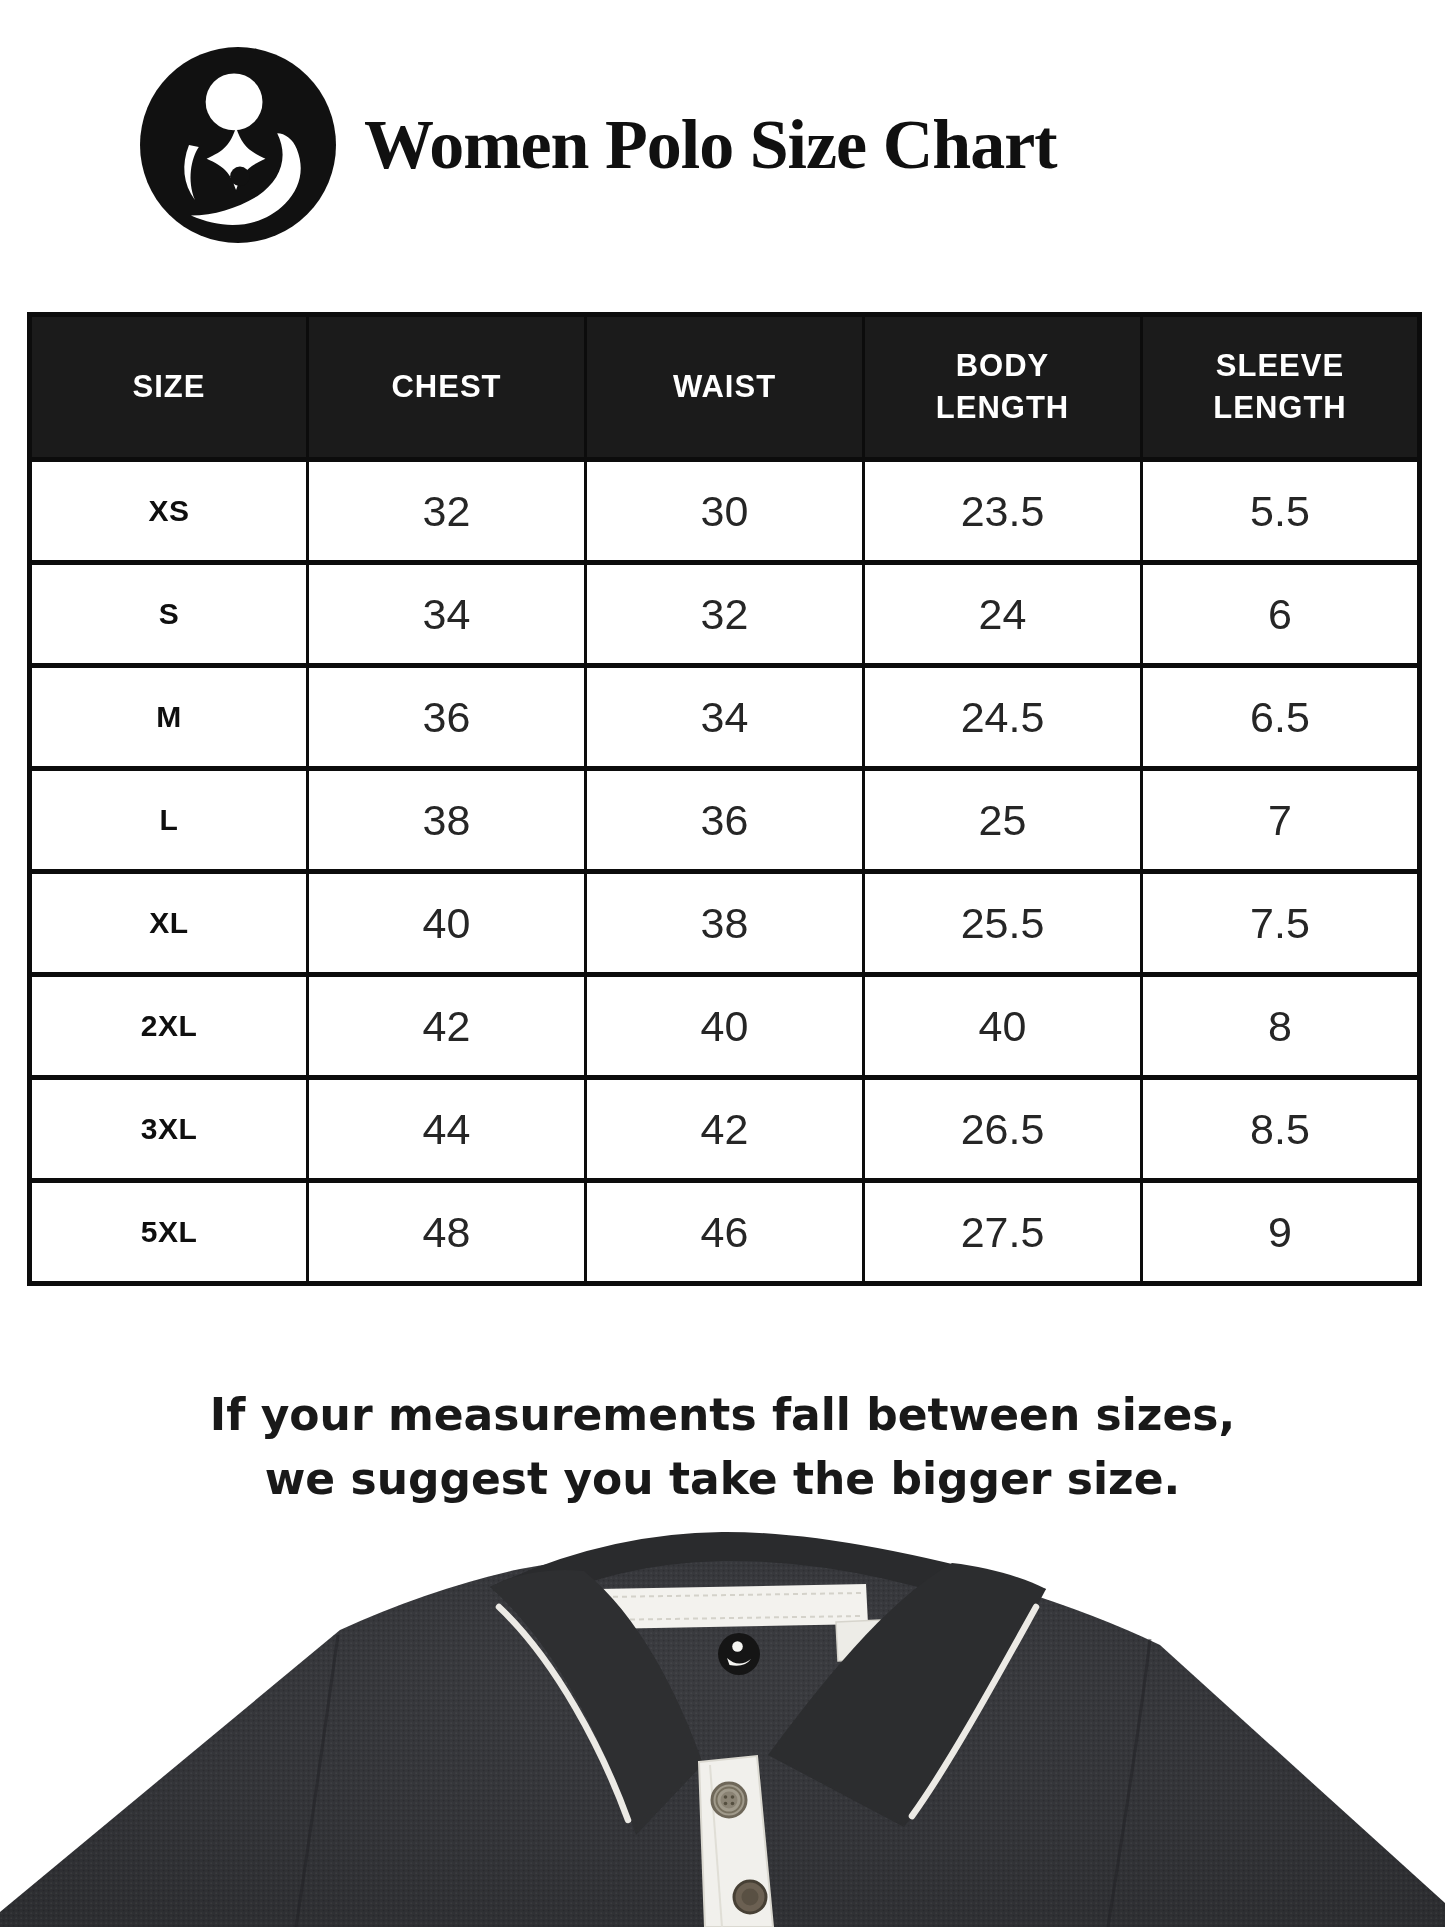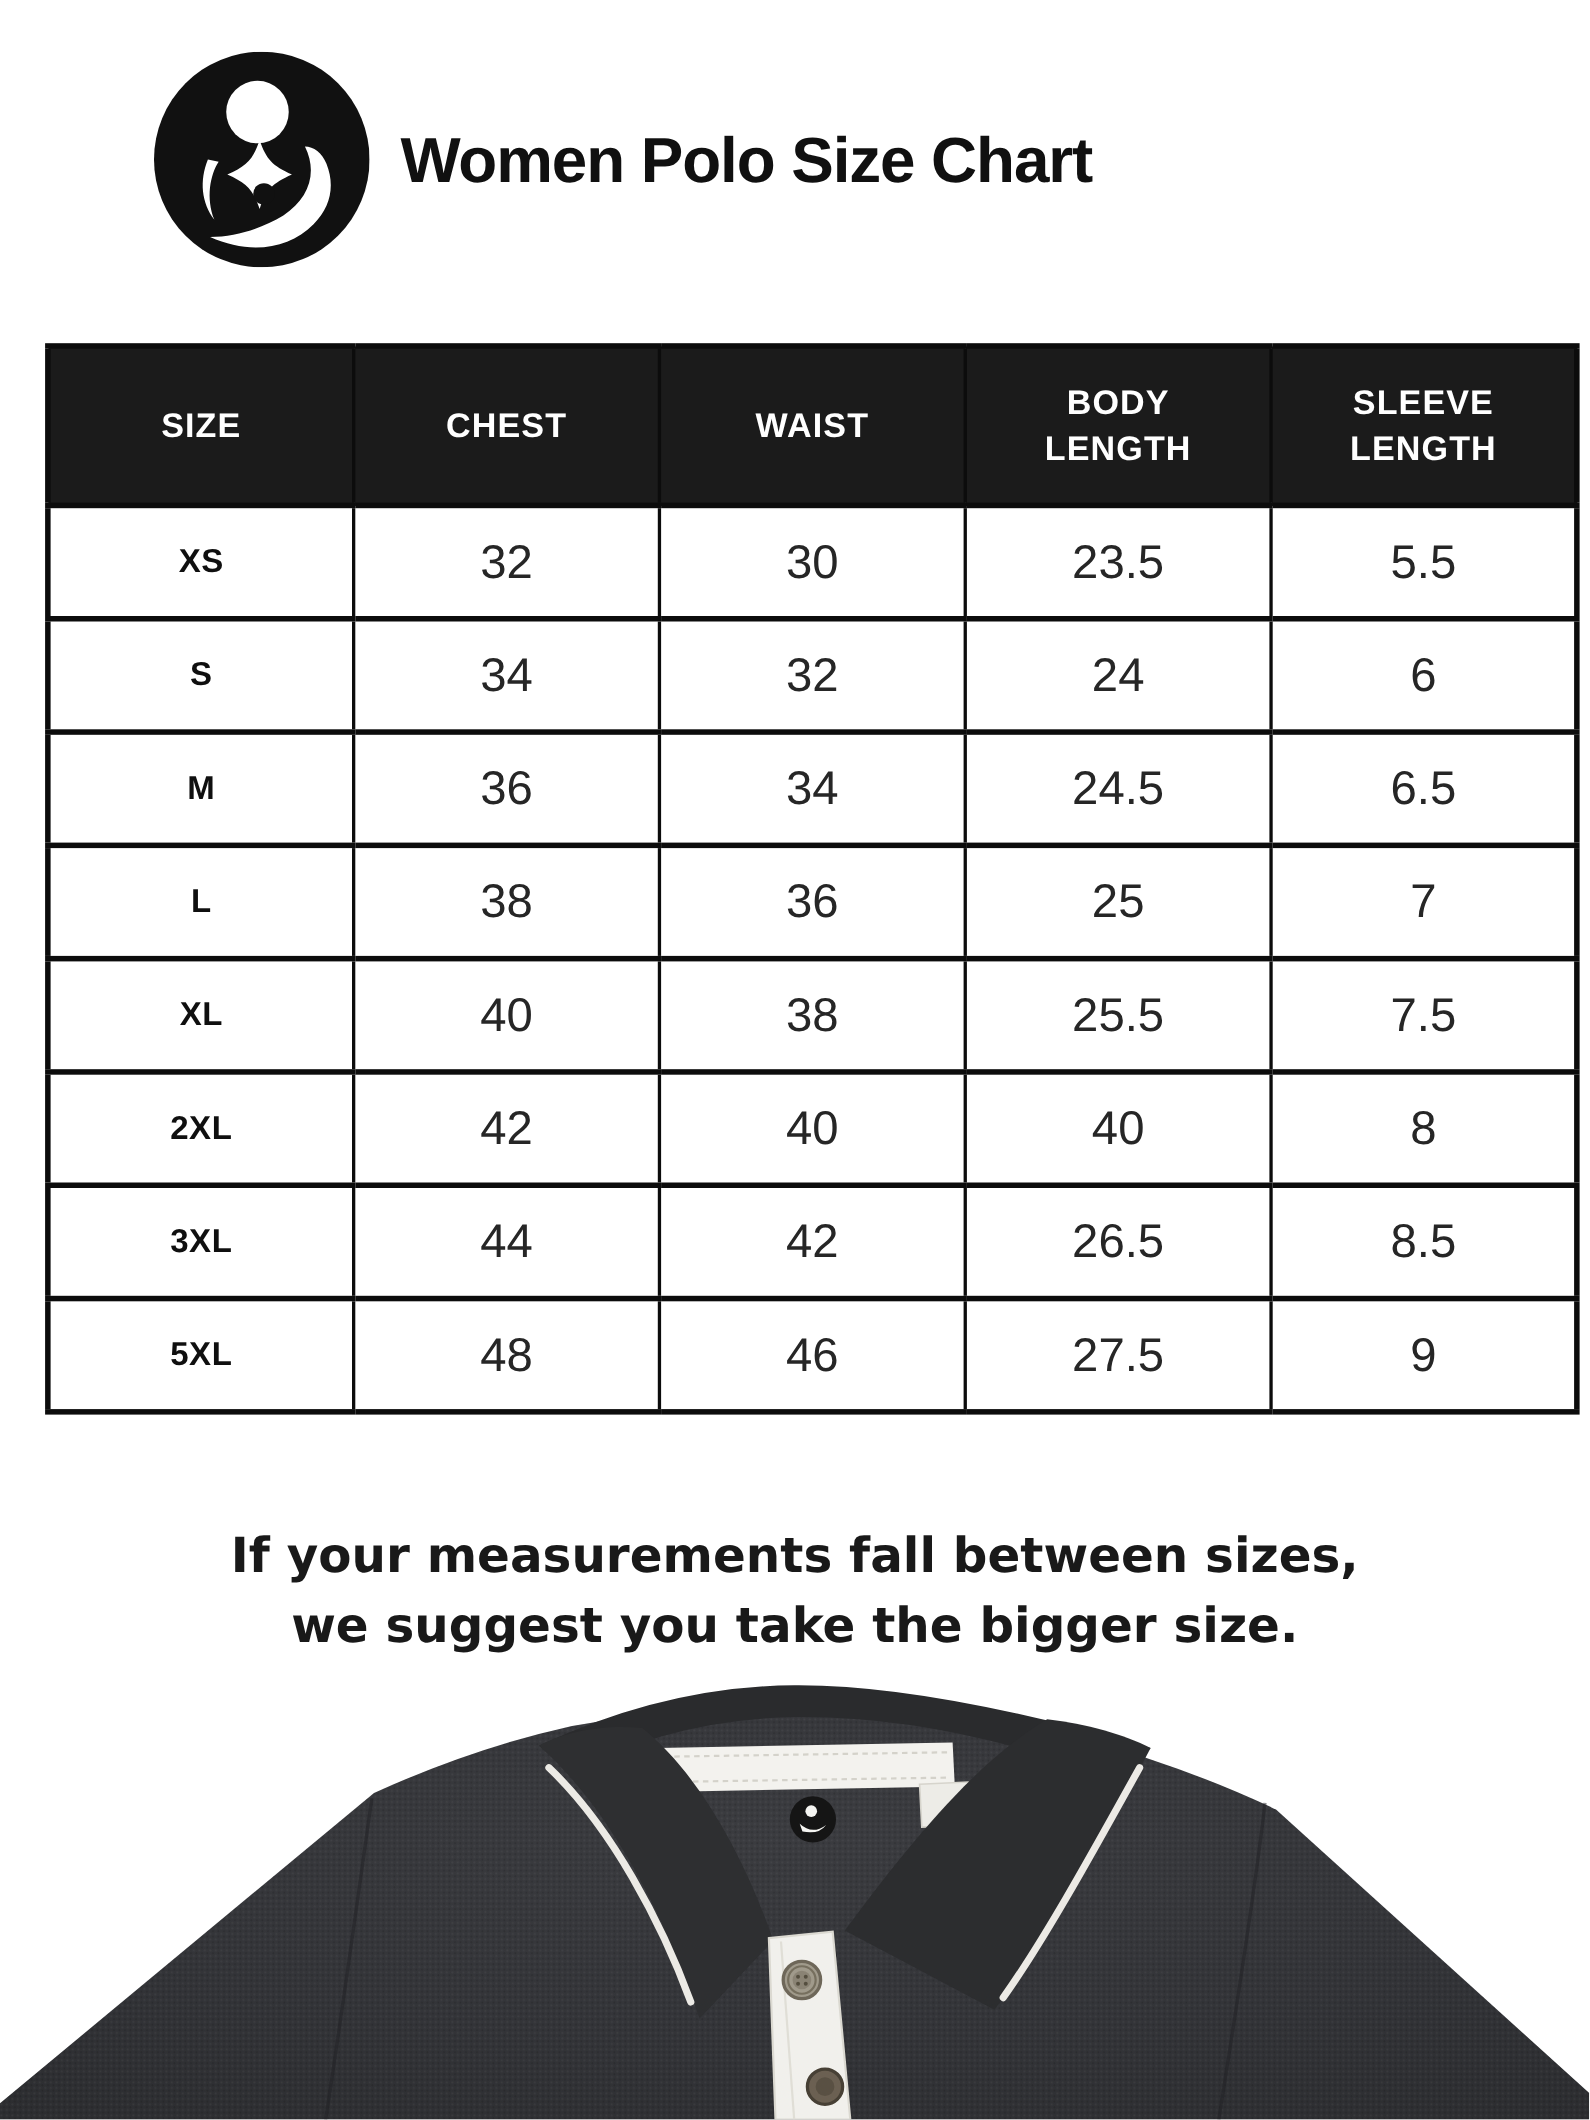--- a/index.html
+++ b/index.html
@@ -7,30 +7,29 @@
     position:relative; width:1445px; height:1927px; background:#ffffff;
     overflow:hidden; font-family:"Liberation Sans", sans-serif;
   }
   
   .hdr{
     position:absolute; left:140px; top:47px; height:196px;
     display:flex; align-items:center; gap:28px;
   }
   .logo{ width:196px; height:196px; flex:0 0 auto; }
   .title{
-    margin:0; font-family:Liberation Sans, sans-serif;
-    font-size:58px; font-weight:bold; letter-spacing:-1px; color:#101010;
+    margin:0; font-family:Liberation Serif, serif;
+    font-size:70px; font-weight:bold; letter-spacing:-1px; color:#101010;
     white-space:nowrap;
   }
   
   table.chart{
     position:absolute; left:27px; top:312px; width:1395px;
     border-collapse:collapse; table-layout:fixed;
     border:5px solid #0c0c0c;
-    margin-left:14px;
   }
   table.chart th, table.chart td{
     border:3px solid #0c0c0c;
     border-top-width:5px; border-bottom-width:5px;
     text-align:center; vertical-align:middle; padding:0;
   }
   table.chart thead th{
     height:140px; background:#1b1b1b; color:#ffffff;
     font-size:31px; font-weight:bold; letter-spacing:1px;
     white-space:pre-line; line-height:1.35;

